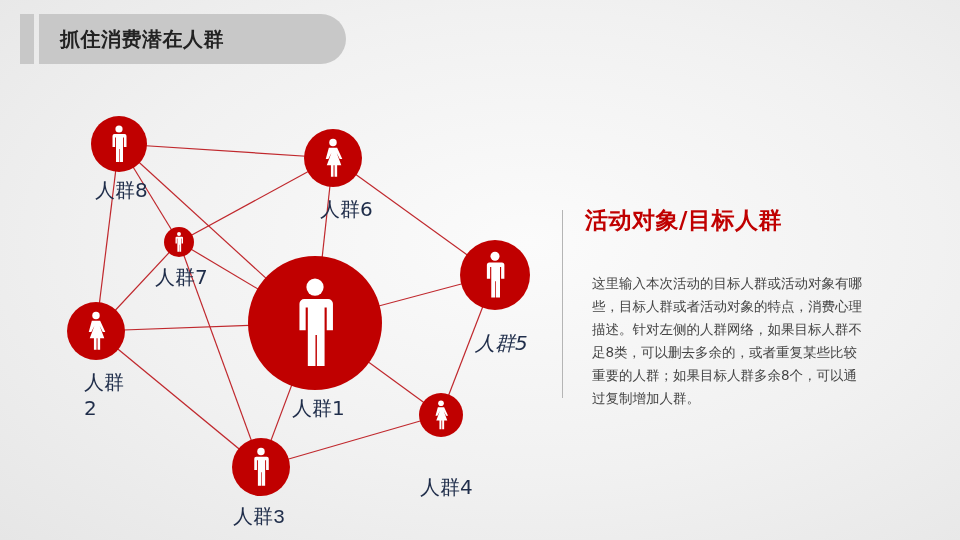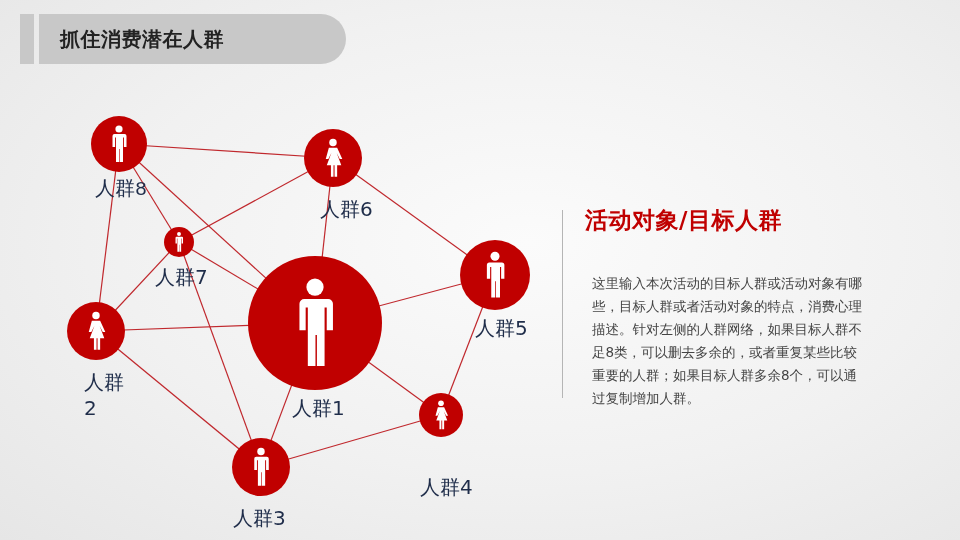--- a/index.html
+++ b/index.html
@@ -111,22 +111,22 @@
         <use href="#male" transform="translate(119,144) scale(1)"></use>
       </g>
     </g>
 </svg>
 
 <div class="node-label" style="left:292px;top:395px;">人群1</div>
 <div class="node-label" style="left:84px;top:369px;">
   <div>人群</div>
   <div>2</div>
 </div>
-<div class="node-label" style="left:233px;top:505px;">人群3</div>
+<div class="node-label" style="left:233px;top:505px;font-family:Liberation Mono, monospace;">人群3</div>
 <div class="node-label" style="left:420px;top:443px;margin-top:31px;">人群4</div>
-<div class="node-label" style="left:475px;top:315px;">人群5</div>
+<div class="node-label" style="left:475px;top:330px;font-style:italic;">人群5</div>
 <div class="node-label" style="left:320px;top:196px;">人群6</div>
 <div class="node-label" style="left:155px;top:264px;">人群7</div>
-<div class="node-label" style="left:95px;top:177px;font-family:Liberation Mono, monospace;">人群8</div>
+<div class="node-label" style="left:95px;top:177px;">人群8</div>
 
 <div class="divider"></div>
 <div class="heading">活动对象/目标人群</div>
 <div class="desc">这里输入本次活动的目标人群或活动对象有哪些，目标人群或者活动对象的特点，消费心理描述。针对左侧的人群网络，如果目标人群不足8类，可以删去多余的，或者重复某些比较重要的人群；如果目标人群多余8个，可以通过复制增加人群。</div>
 
 </body></html>

